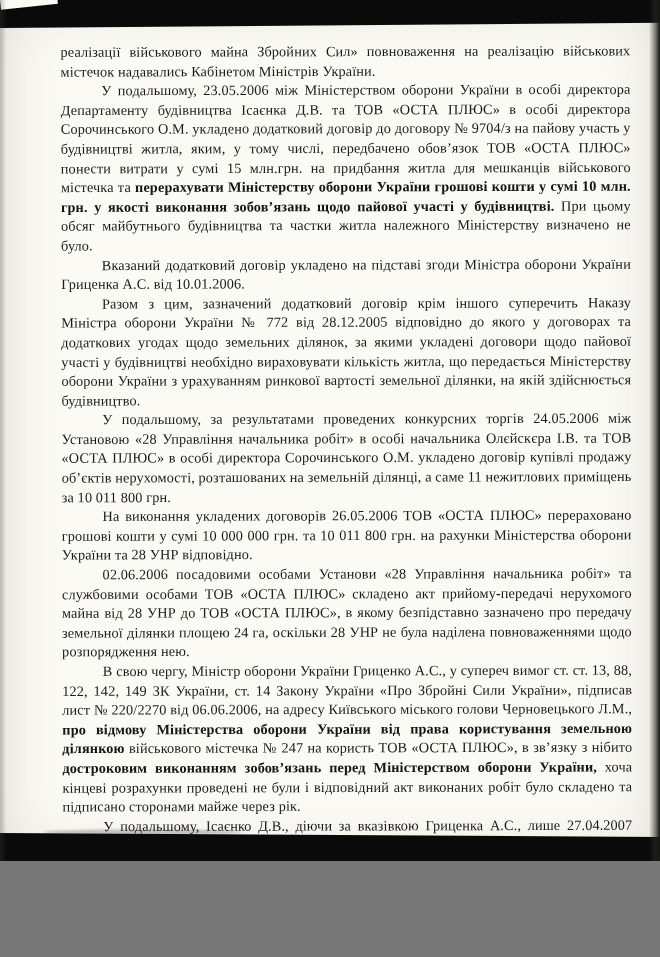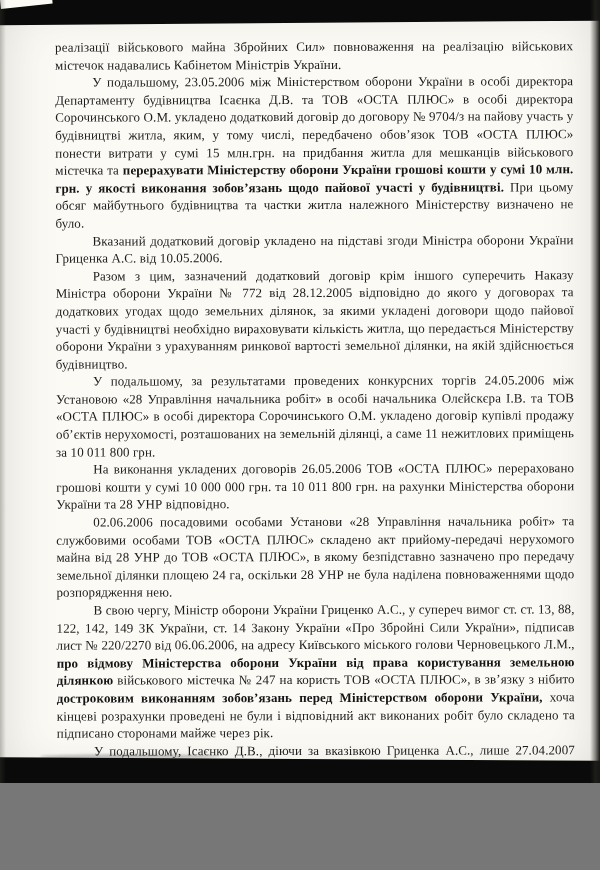--- a/index.html
+++ b/index.html
@@ -100,21 +100,21 @@
 </head>
 <body>
 
 <div class="scan-page">
   <div class="artifact-top"></div>
   <div class="artifact-top-corner"></div>
 
   <div class="doc-body">
       <p class=""><span>реалізації військового майна Збройних Сил» повноваження на реалізацію військових містечок надавались Кабінетом Міністрів України.</span></p>
       <p class="indent"><span>У подальшому, 23.05.2006 між Міністерством оборони України в особі директора Департаменту будівництва Ісаєнка Д.В. та ТОВ «ОСТА ПЛЮС» в особі директора Сорочинського О.М. укладено додатковий договір до договору № 9704/з на пайову участь у будівництві житла, яким, у тому числі, передбачено обов’язок ТОВ «ОСТА ПЛЮС» понести витрати у сумі 15 млн.грн. на придбання житла для мешканців військового містечка та </span><span class="bold">перерахувати Міністерству оборони України грошові кошти у сумі 10 млн. грн. у якості виконання зобов’язань щодо пайової участі у будівництві.</span><span> При цьому обсяг майбутнього будівництва та частки житла належного Міністерству визначено не було.</span></p>
-      <p class="indent"><span>Вказаний додатковий договір укладено на підставі згоди Міністра оборони України Гриценка А.С. від 10.05.2006.</span></p>
+      <p class="indent"><span>Вказаний додатковий договір укладено на підставі згоди Міністра оборони України Гриценка А.С. від 10.01.2006.</span></p>
       <p class="indent"><span>Разом з цим, зазначений додатковий договір крім іншого суперечить Наказу Міністра оборони України № 772 від 28.12.2005 відповідно до якого у договорах та додаткових угодах щодо земельних ділянок, за якими укладені договори щодо пайової участі у будівництві необхідно вираховувати кількість житла, що передається Міністерству оборони України з урахуванням ринкової вартості земельної ділянки, на якій здійснюється будівництво.</span></p>
       <p class="indent"><span>У подальшому, за результатами проведених конкурсних торгів 24.05.2006 між Установою «28 Управління начальника робіт» в особі начальника Олєйскєра І.В. та ТОВ «ОСТА ПЛЮС» в особі директора Сорочинського О.М. укладено договір купівлі продажу об’єктів нерухомості, розташованих на земельній ділянці, а саме 11 нежитлових приміщень за 10 011 800 грн.</span></p>
       <p class="indent"><span>На виконання укладених договорів 26.05.2006 ТОВ «ОСТА ПЛЮС» перераховано грошові кошти у сумі 10 000 000 грн. та 10 011 800 грн. на рахунки Міністерства оборони України та 28 УНР відповідно.</span></p>
       <p class="indent"><span>02.06.2006 посадовими особами Установи «28 Управління начальника робіт» та службовими особами ТОВ «ОСТА ПЛЮС» складено акт прийому-передачі нерухомого майна від 28 УНР до ТОВ «ОСТА ПЛЮС», в якому безпідставно зазначено про передачу земельної ділянки площею 24 га, оскільки 28 УНР не була наділена повноваженнями щодо розпорядження нею.</span></p>
       <p class="indent"><span>В свою чергу, Міністр оборони України Гриценко А.С., у супереч вимог ст. ст. 13, 88, 122, 142, 149 ЗК України, ст. 14 Закону України «Про Збройні Сили України», підписав лист № 220/2270 від 06.06.2006, на адресу Київського міського голови Черновецького Л.М., </span><span class="bold">про відмову Міністерства оборони України від права користування земельною ділянкою</span><span> військового містечка № 247 на користь ТОВ «ОСТА ПЛЮС», в зв’язку з нібито </span><span class="bold">достроковим виконанням зобов’язань перед Міністерством оборони України,</span><span> хоча кінцеві розрахунки проведені не були і відповідний акт виконаних робіт було складено та підписано сторонами майже через рік.</span></p>
       <p class="indent"><span>У подальшому, Ісаєнко Д.В., діючи за вказівкою Гриценка А.С., лише 27.04.2007 підписав від Міністерства оборони України з представником ТОВ «ОСТА ПЛЮС», акт виконаних робіт за вказаним Договором, яким до суми</span></p>
     </div>
 
   <div class="artifact-bottom-smudge"></div>
   <div class="artifact-bottom"></div>

